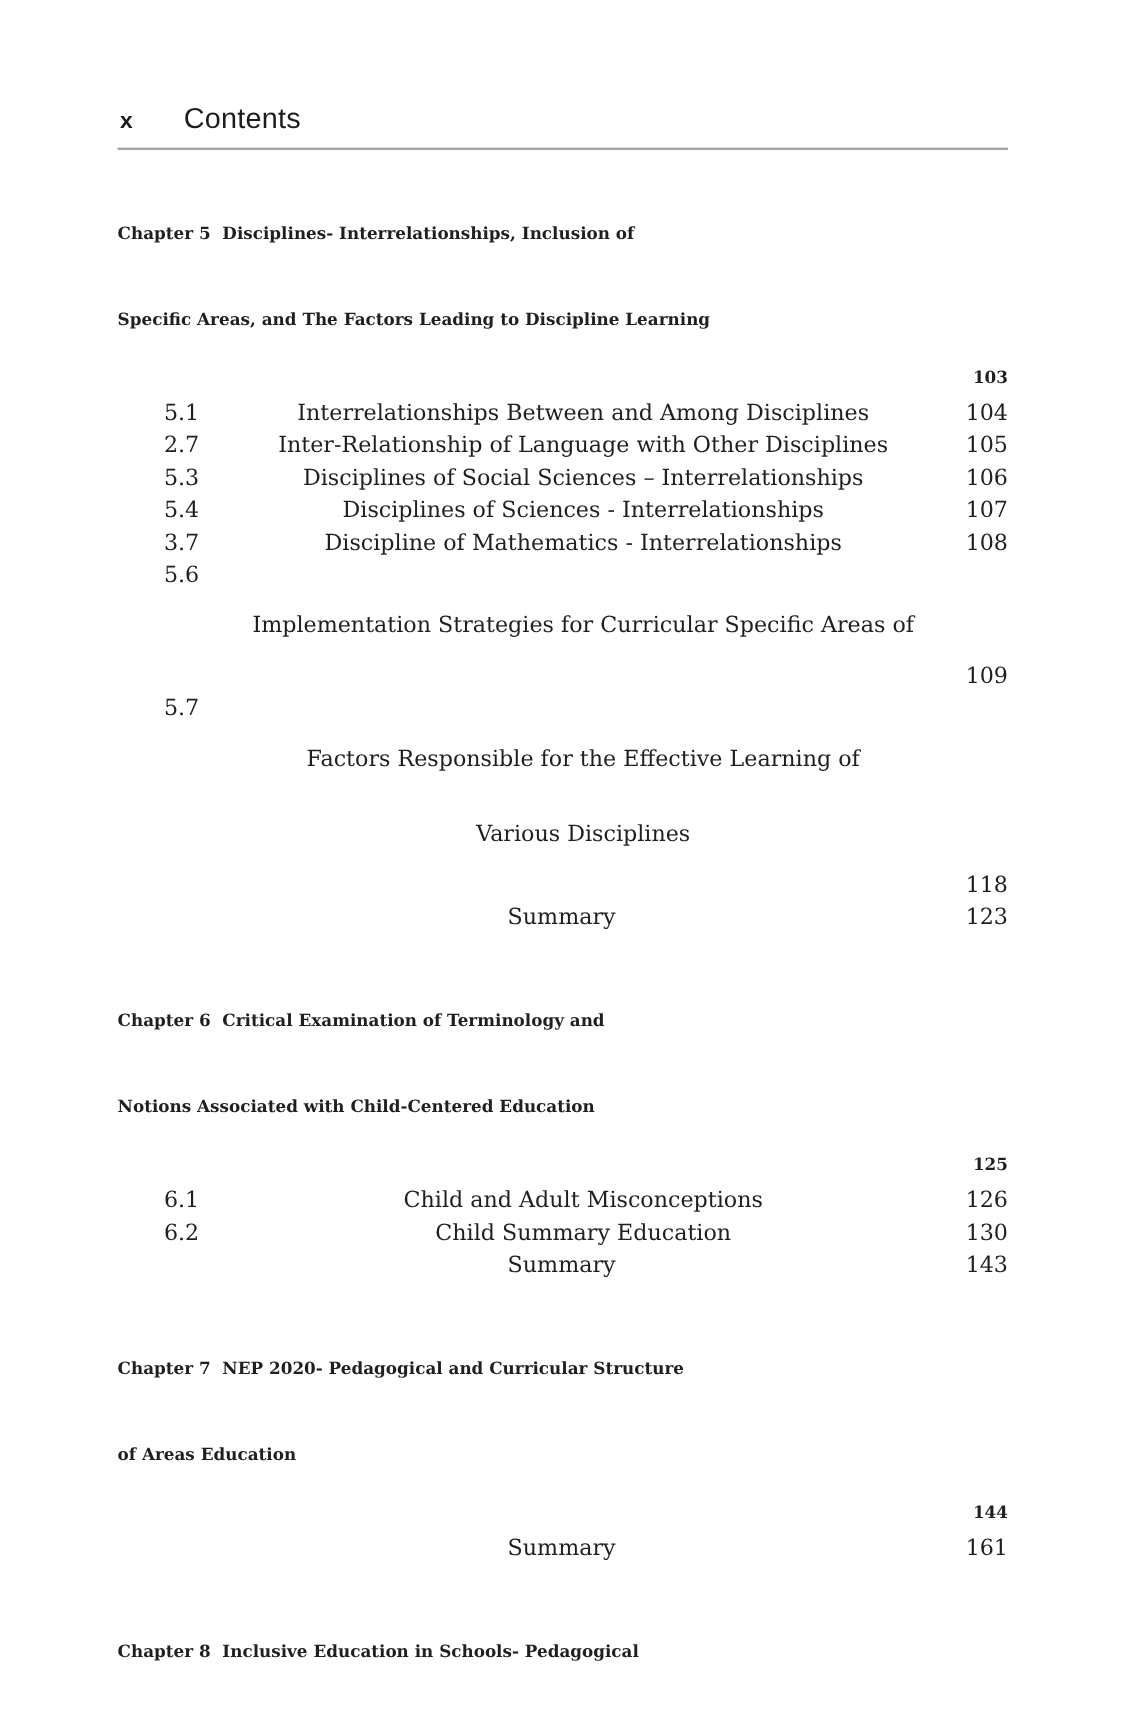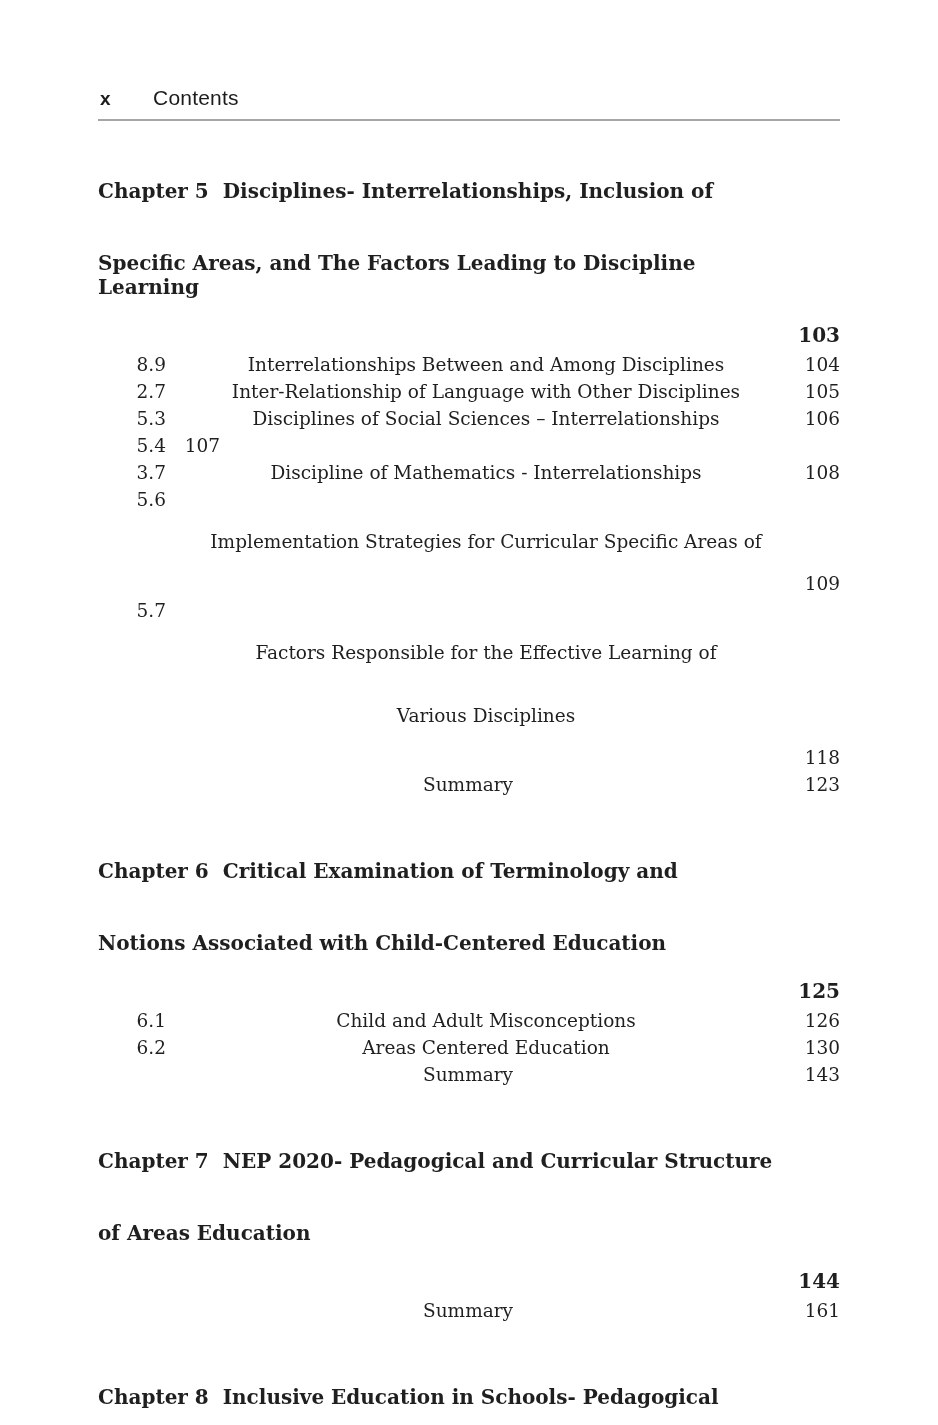--- a/index.html
+++ b/index.html
@@ -20,34 +20,34 @@
   
   .running-head {
     display: flex;
     align-items: baseline;
     gap: 42px;
     font-family: "Liberation Sans", "DejaVu Sans", sans-serif;
     color: #1c1c1c;
     padding-left: 2px;
   }
   .folio { font-size: 19px; font-weight: 700; letter-spacing: 0.5px; }
-  .head-title { font-size: 21px; font-weight: 400; letter-spacing: 0.2px; }
+  .head-title { font-size: 24px; font-weight: 400; letter-spacing: 0.2px; }
   .head-rule {
     border: none;
     border-top: 2px solid #a6a6a6;
     margin: 9px 0 10px 0;
   }
 
   
   .chapter { margin-top: 16px; }
   .chapter:first-of-type { margin-top: 9px; }
   .chapter-head {
     display: flex;
     font-weight: 700;
-    font-size: 20px;
+    font-size: 14px;
     line-height: 24px;
     margin-bottom: 7px;
     white-space: pre-wrap;
   }
   .chapter-head .head-text { flex: 1 1 auto; }
   .chapter-head .line { display: block; }
   .pg {
     flex: 0 0 auto;
     align-self: flex-end;
     text-align: right;
@@ -89,36 +89,37 @@
   <section class="chapter">
     <div class="chapter-head">
       <div class="head-text">
         <span class="line">Chapter 5  Disciplines- Interrelationships, Inclusion of</span>
         <span class="line">Specific Areas, and The Factors Leading to Discipline Learning</span>
       </div>
       <span class="pg">103</span>
     </div>
     <div class="entries">
       <div class="entry">
-        <span class="num">8.9</span>
+        <span class="num">5.1</span>
         <span class="txt"><span class="line">Interrelationships Between and Among Disciplines</span></span>
         <span class="pg">104</span>
       </div>
       <div class="entry">
         <span class="num">2.7</span>
         <span class="txt"><span class="line">Inter-Relationship of Language with Other Disciplines</span></span>
         <span class="pg">105</span>
       </div>
       <div class="entry">
         <span class="num">5.3</span>
         <span class="txt"><span class="line">Disciplines of Social Sciences – Interrelationships</span></span>
         <span class="pg">106</span>
       </div>
       <div class="entry">
         <span class="num">5.4</span>
+        <span class="txt"><span class="line">Disciplines of Sciences - Interrelationships</span></span>
         <span class="pg">107</span>
       </div>
       <div class="entry">
         <span class="num">3.7</span>
         <span class="txt"><span class="line">Discipline of Mathematics - Interrelationships</span></span>
         <span class="pg">108</span>
       </div>
       <div class="entry">
         <span class="num">5.6</span>
         <span class="txt">
@@ -150,21 +151,21 @@
       <span class="pg">125</span>
     </div>
     <div class="entries">
       <div class="entry">
         <span class="num">6.1</span>
         <span class="txt"><span class="line">Child and Adult Misconceptions</span></span>
         <span class="pg">126</span>
       </div>
       <div class="entry">
         <span class="num">6.2</span>
-        <span class="txt"><span class="line">Areas Centered Education</span></span>
+        <span class="txt"><span class="line">Child Summary Education</span></span>
         <span class="pg">130</span>
       </div>
       <div class="entry summary">
         <span class="txt"><span class="line">Summary</span></span>
         <span class="pg">143</span>
       </div>
     </div>
   </section>
 
   <section class="chapter">

